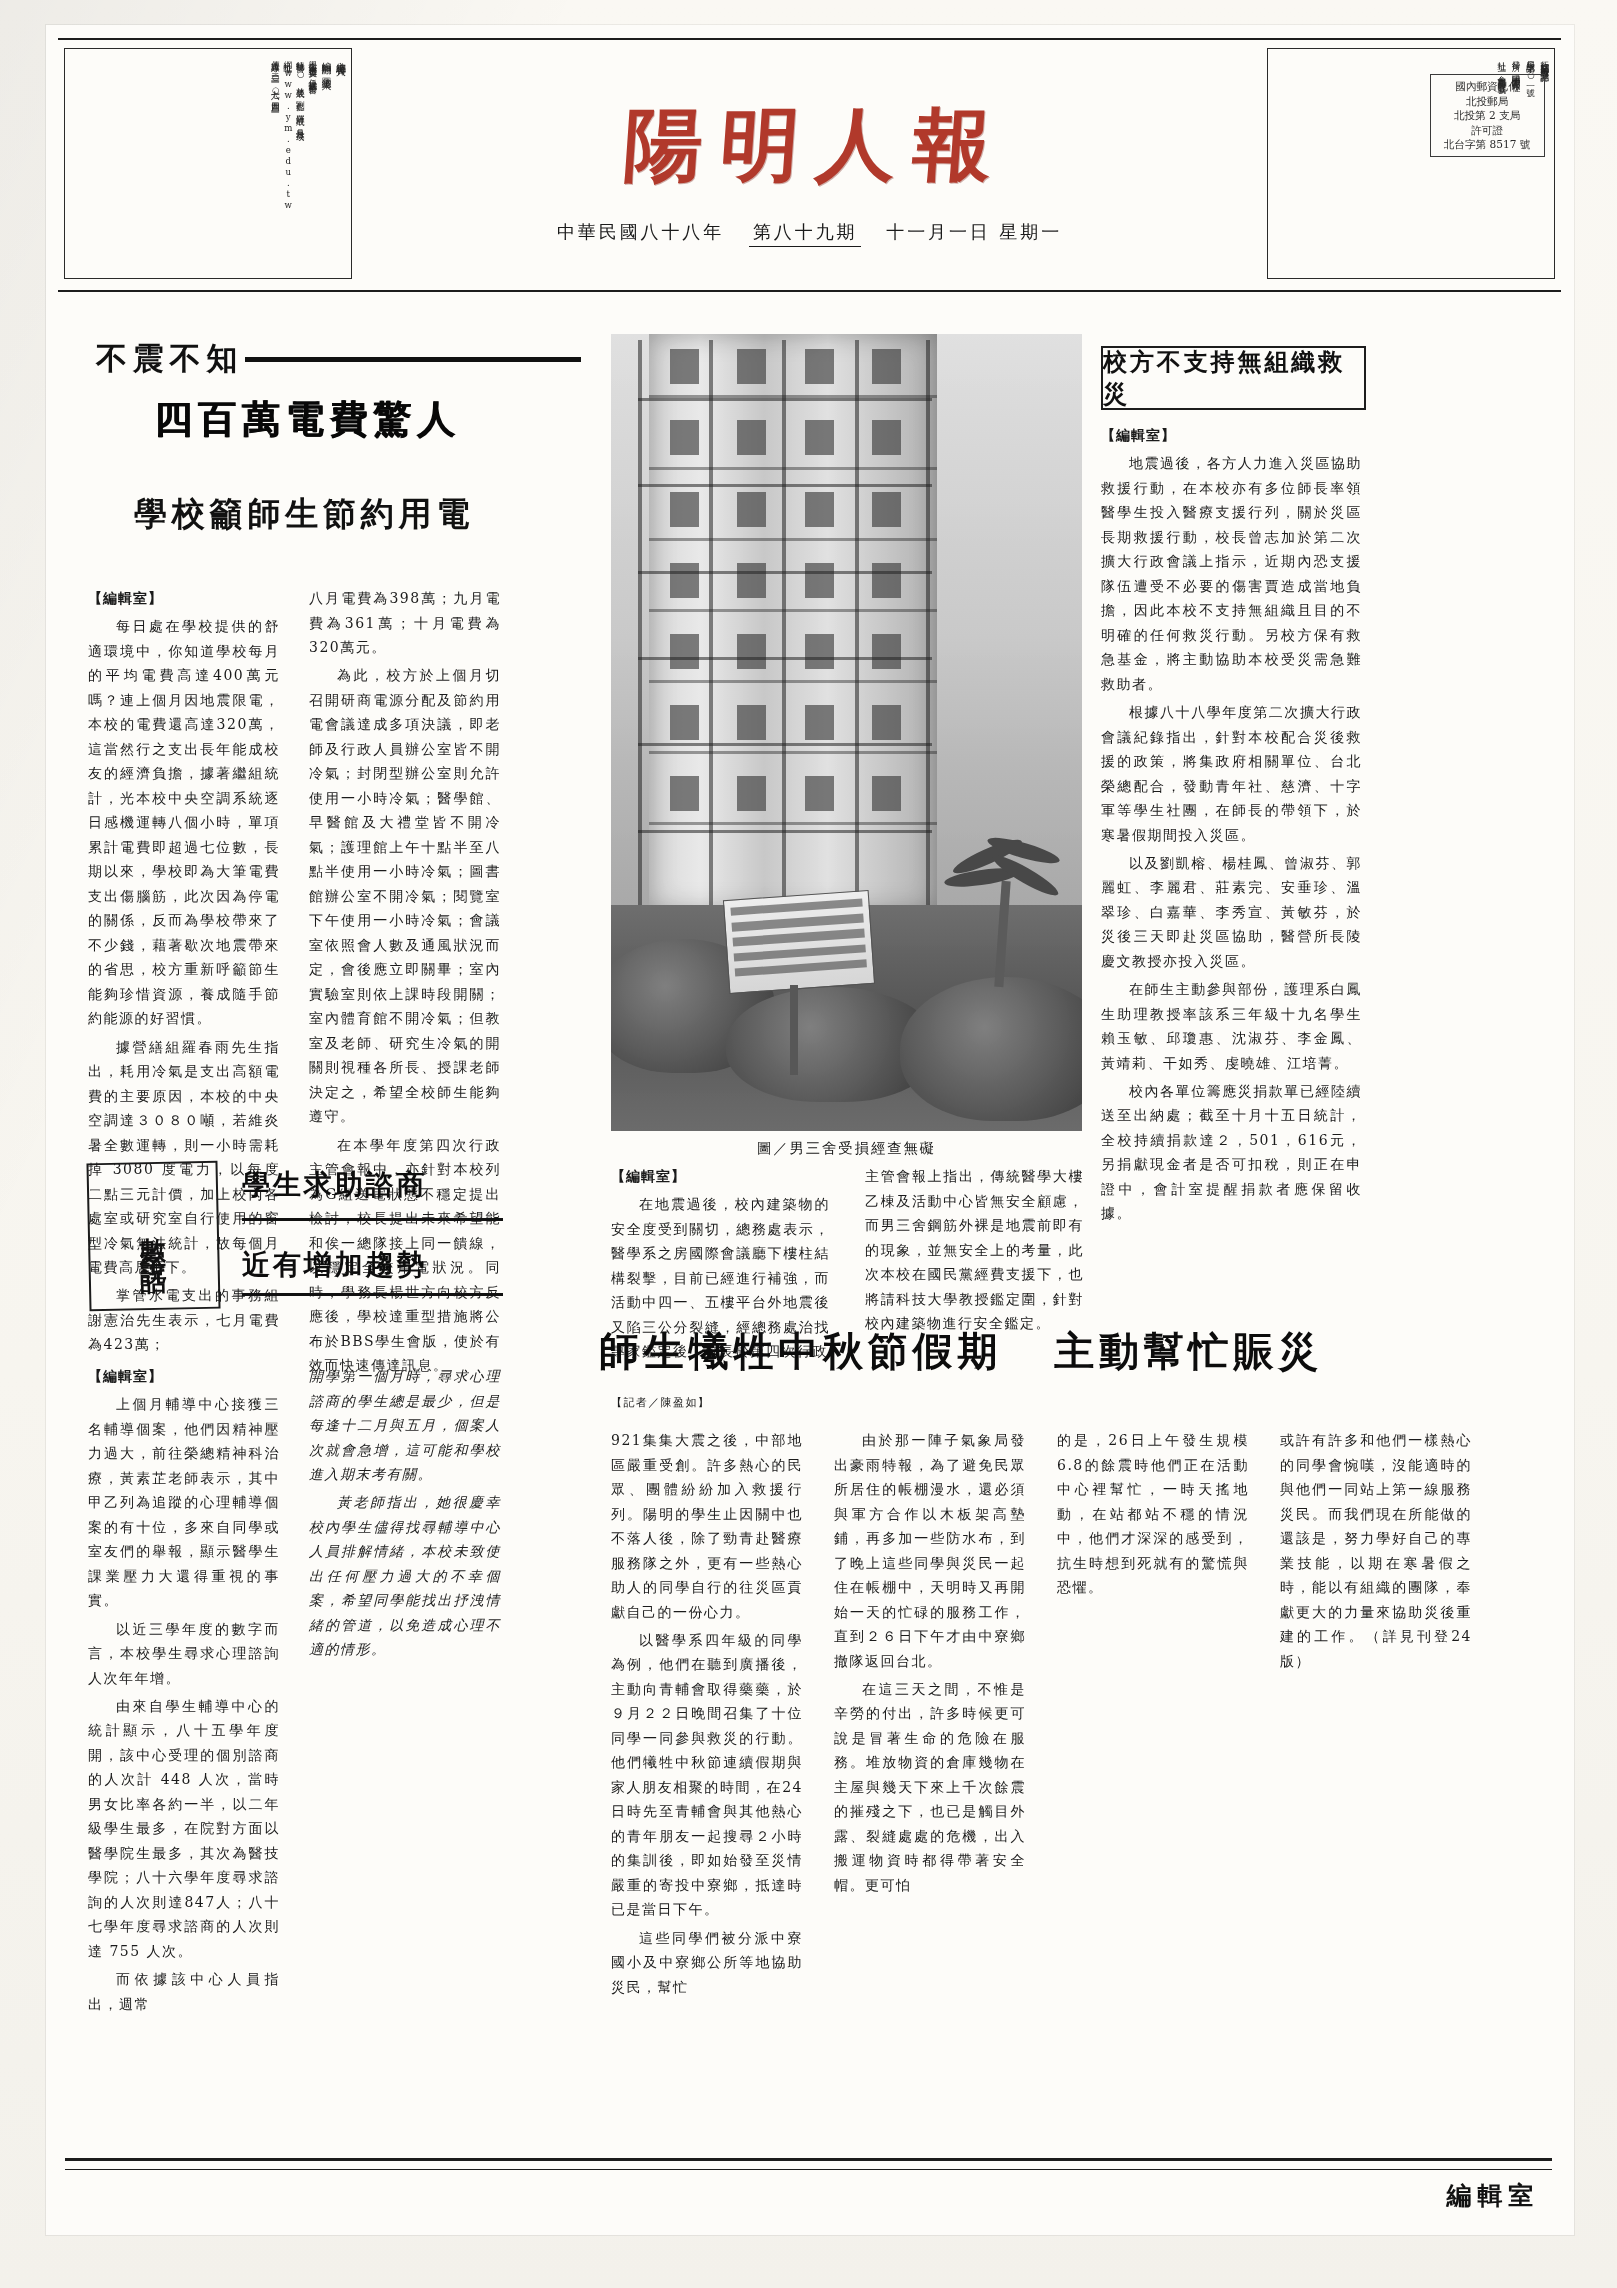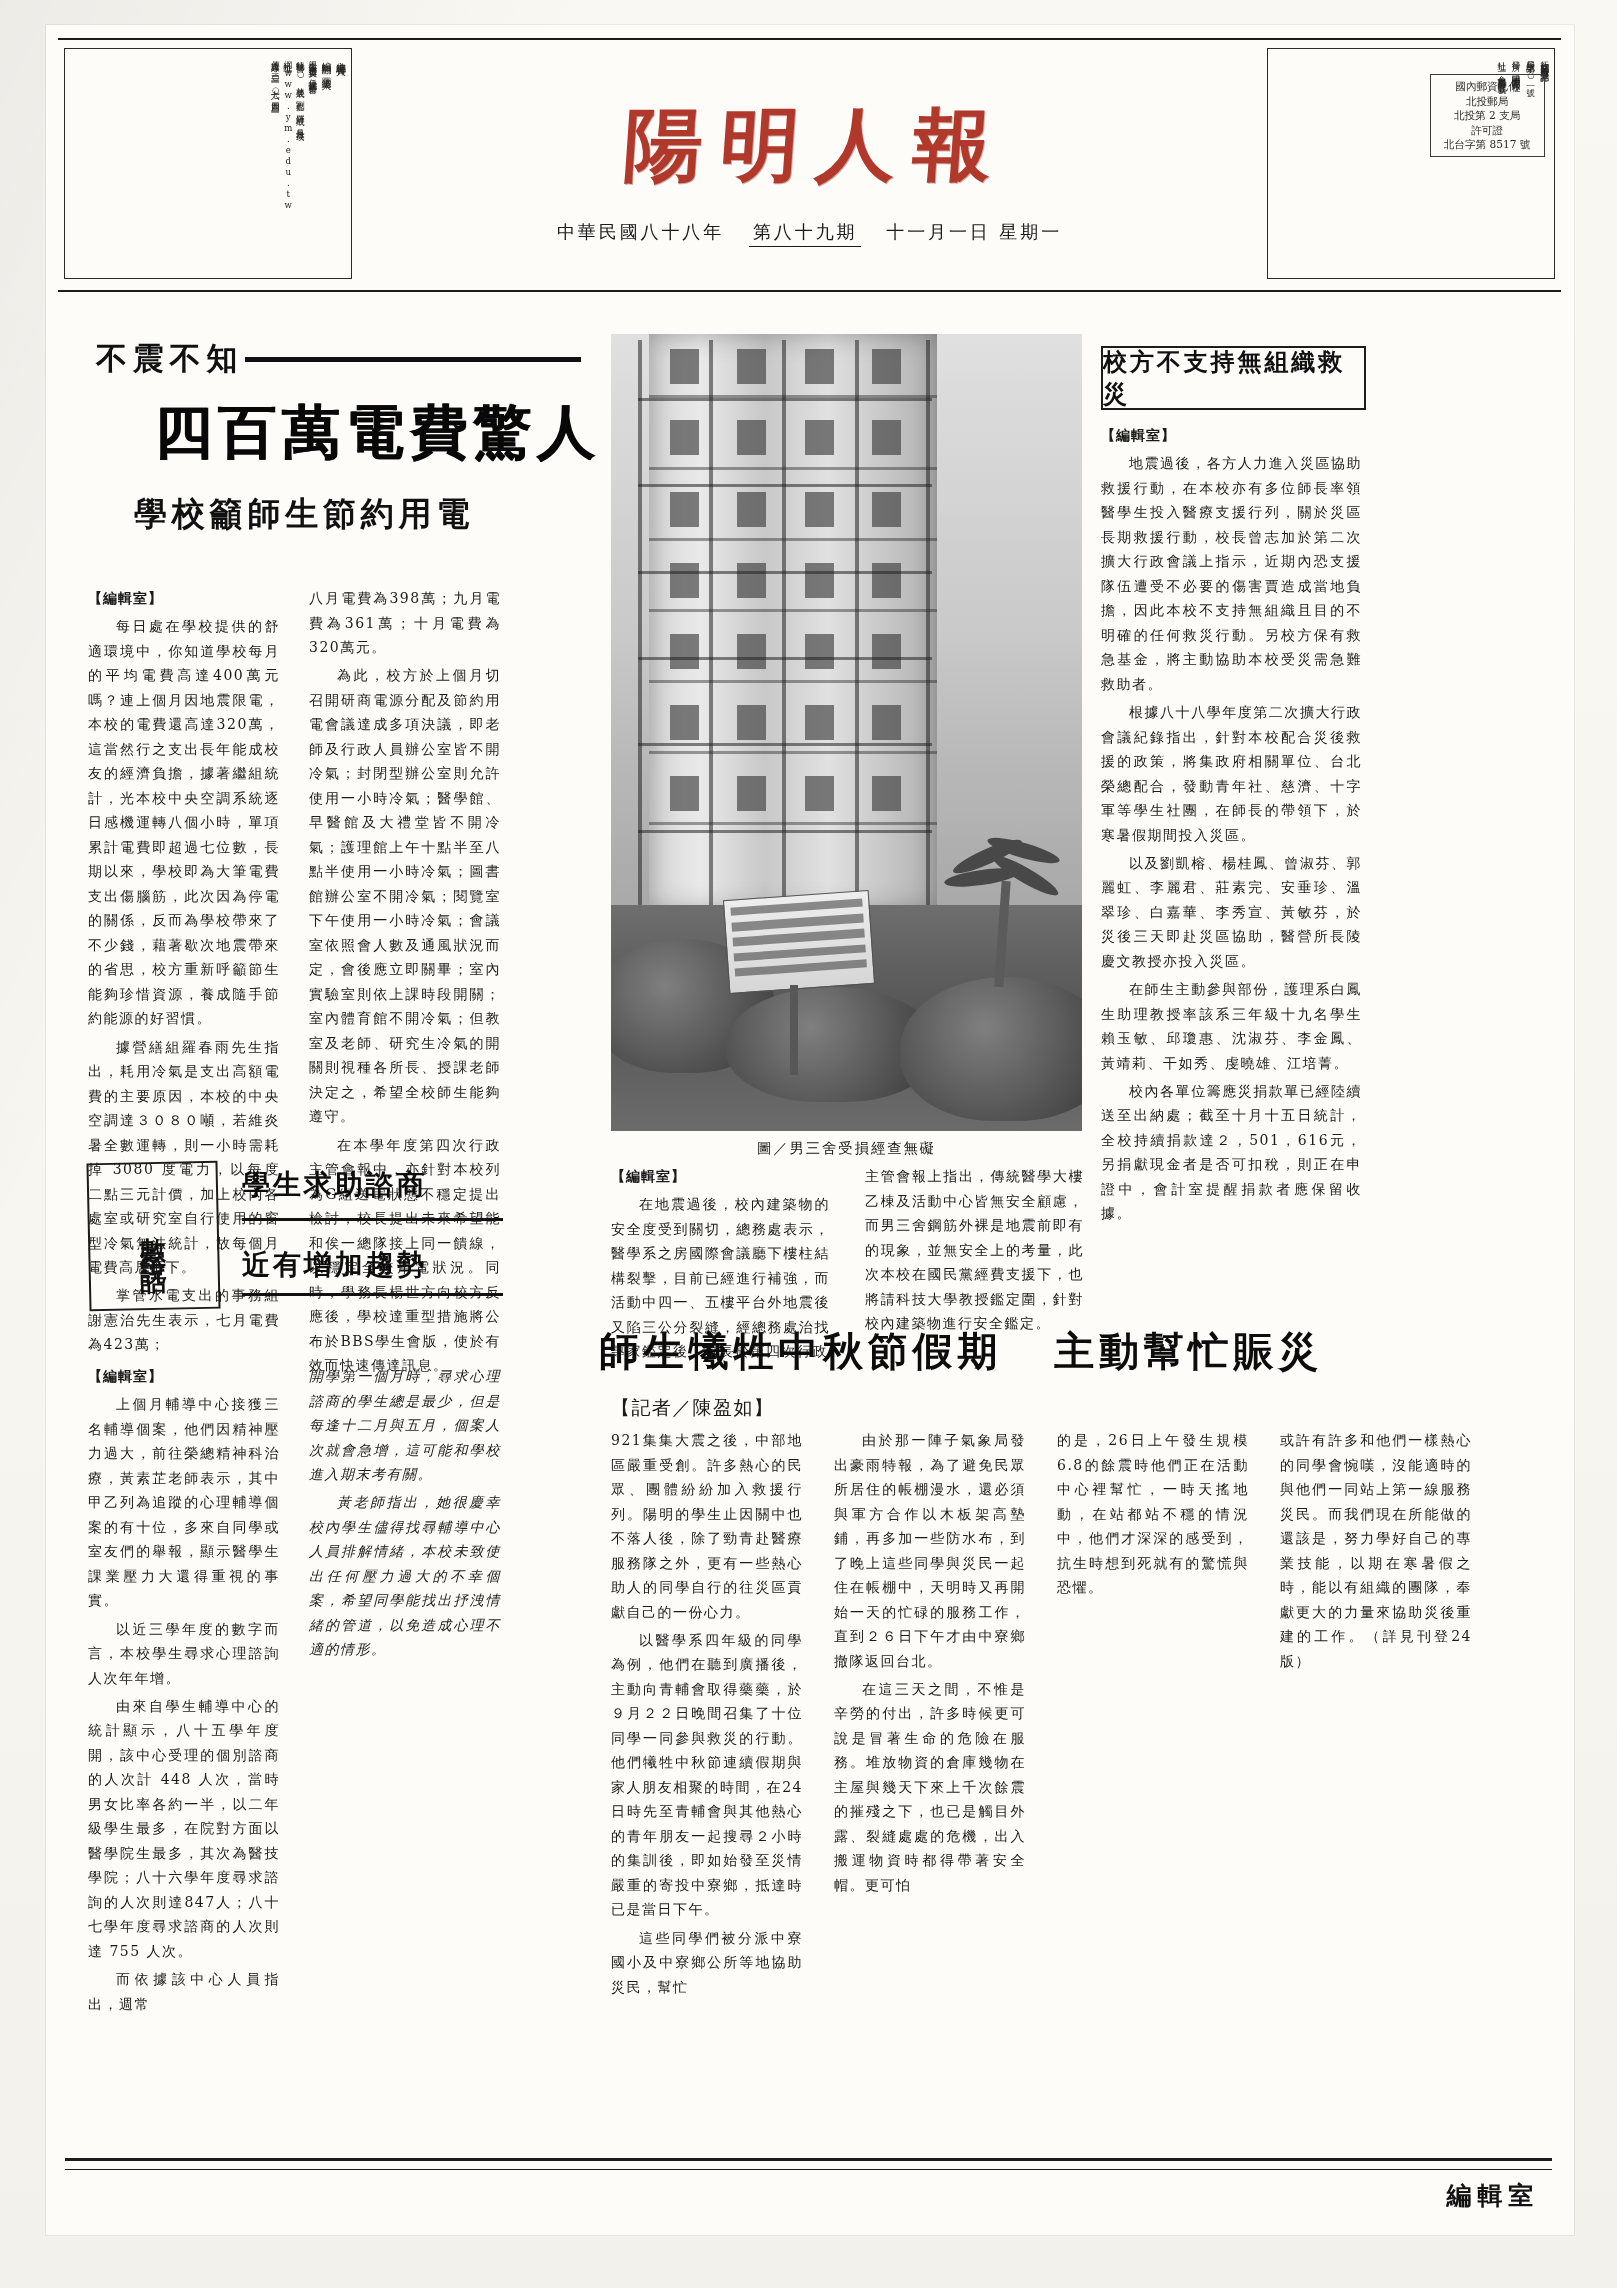--- a/index.html
+++ b/index.html
@@ -95,21 +95,21 @@
   
   .kicker{
     position:absolute;left:96px;top:338px;
     font-size:31px;letter-spacing:5.8px;font-weight:700;color:#111;
   }
   .kicker-rule{
     position:absolute;left:245px;top:357px;width:336px;height:4.8px;background:#111;
   }
   .headline{
     position:absolute;left:154px;top:394px;
-    font-size:58px;font-weight:800;letter-spacing:5.8px;color:#080808;
+    font-size:38px;font-weight:800;letter-spacing:5.8px;color:#080808;
     text-shadow:1px 0 0 #080808;
   }
   .subhead{
     position:absolute;left:134px;top:492px;
     font-size:33px;letter-spacing:4.8px;color:#111;font-weight:700;
   }
 
   
   .photo{
     position:absolute;left:611px;top:334px;width:471px;height:797px;
@@ -207,21 +207,21 @@
   .rule-b{position:absolute;left:242px;top:1293px;width:261px;height:2.9px;background:#111;}
 
   
   .head2{
     position:absolute;left:599px;top:1324px;width:845px;
     font-size:40px;font-weight:800;letter-spacing:4.8px;color:#0c0c0c;
     display:flex;gap:52px;
   }
   .byline{
     position:absolute;left:611px;top:1395px;
-    font-size:19px;letter-spacing:1.4px;color:#1b1b1b;
+    font-size:11px;letter-spacing:1.4px;color:#1b1b1b;
   }
 
   .b1{left:88px;top:1364px;width:192px;height:836px;}
   .b2{left:309px;top:1364px;width:192px;height:836px;font-style:italic;}
   .b3{left:611px;top:1428px;width:192px;height:769px;}
   .b4{left:834px;top:1428px;width:192px;height:769px;}
   .b5{left:1057px;top:1428px;width:192px;height:769px;}
   .b6{left:1280px;top:1428px;width:192px;height:769px;}
 
   

